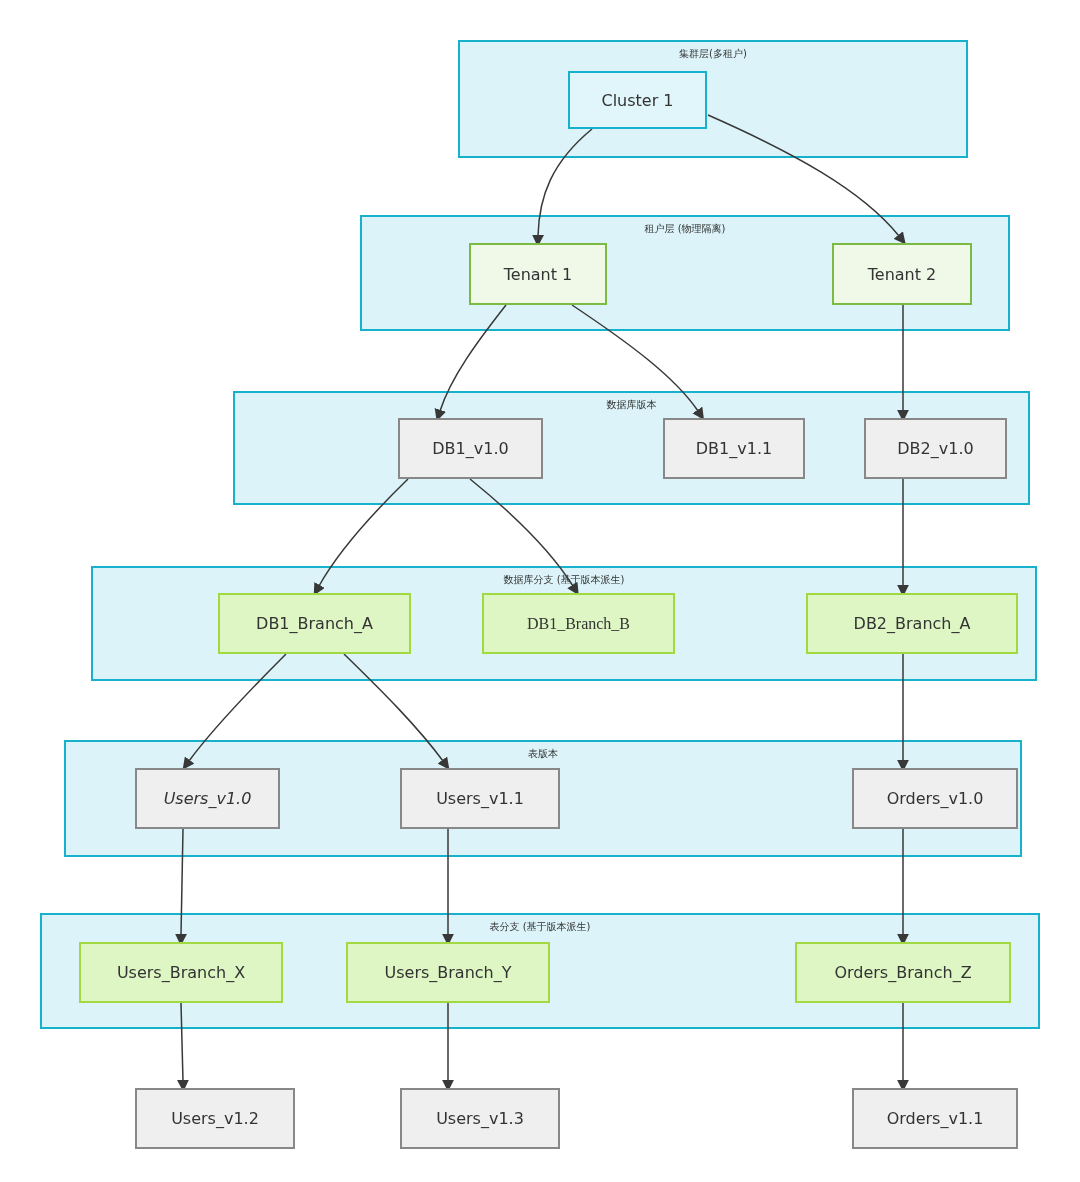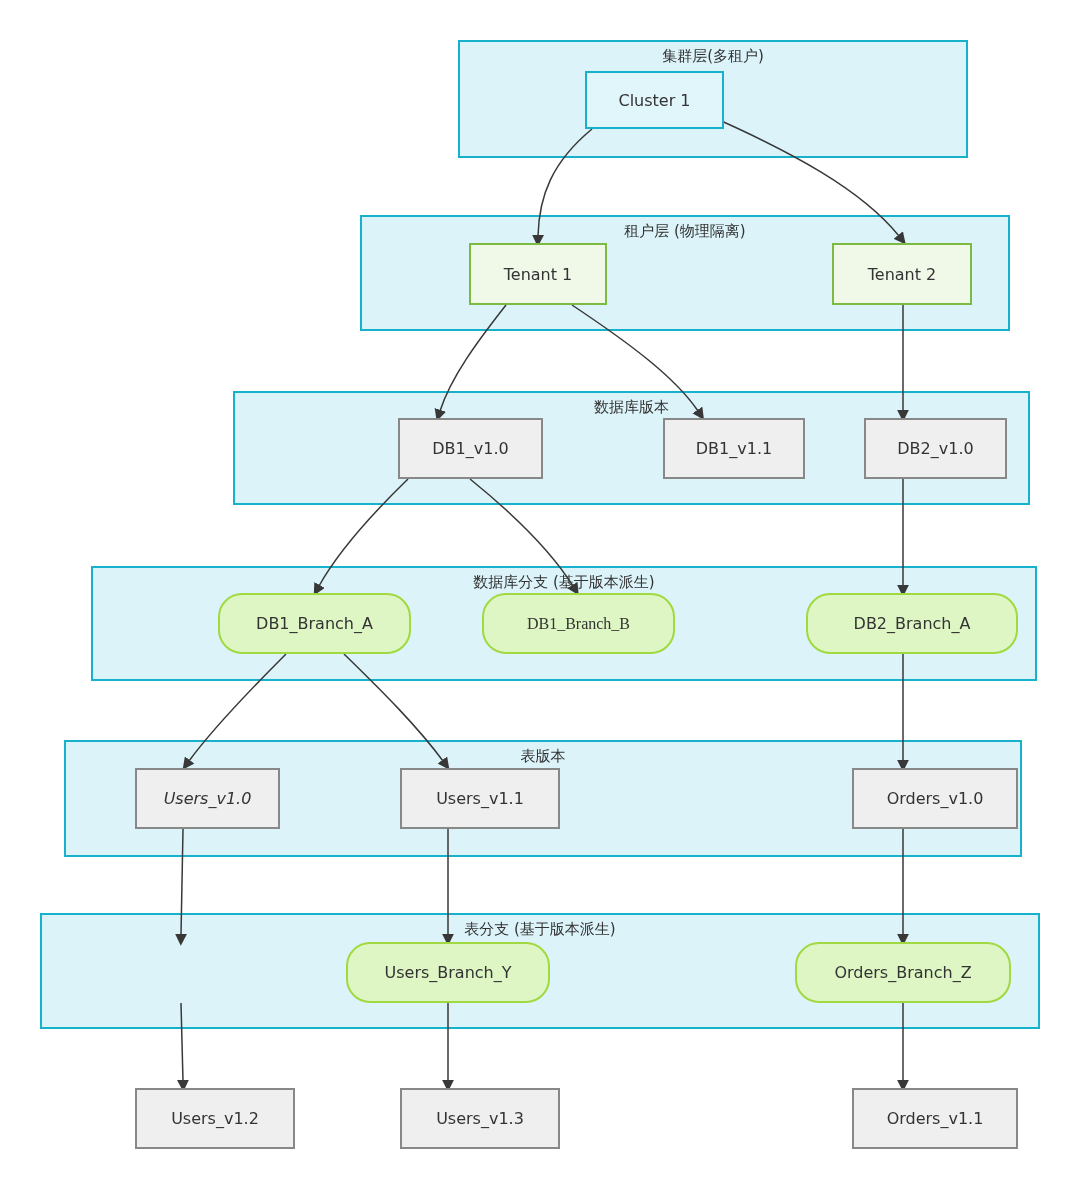--- a/index.html
+++ b/index.html
@@ -27,38 +27,38 @@
   .layer{
     position:absolute;
     background:var(--container-fill);
     border:2px solid var(--container-border);
     box-sizing:border-box;
   }
   .layer-label{
     position:absolute;
     top:5px;left:0;width:100%;
     text-align:center;
-    font-size:15px;
+    font-size:10px;
     color:var(--text);
     white-space:nowrap;
   }
   .node{
     position:absolute;
     display:flex;align-items:center;justify-content:center;
     box-sizing:border-box;
     font-size:16px;
     color:var(--text);
     border:2px solid;
     white-space:nowrap;
     z-index:3;
   }
-  .node--cluster{background:var(--cluster-fill);border-color:var(--container-border);margin-left:17px;}
+  .node--cluster{background:var(--cluster-fill);border-color:var(--container-border);}
   .node--tenant{background:var(--tenant-fill);border-color:var(--tenant-border);}
   .node--version{background:var(--version-fill);border-color:var(--version-border);margin-left:32px;}
-  .node--branch{background:var(--branch-fill);border-color:var(--branch-border);border-radius:24px;}
+  .node--branch{background:var(--branch-fill);border-color:var(--branch-border);}
   #edges{
     position:absolute;top:0;left:0;width:1080px;height:1182px;
     z-index:2;pointer-events:none;
   }
   #edges path.edge{
     fill:none;
     stroke:var(--edge);
     stroke-width:1.5px;
   }
 </style>
@@ -126,20 +126,21 @@
   <div class="node node--version" style="left:832px;top:418px;width:143px;height:61px;">DB2_v1.0</div>
 
   <div class="node node--branch" style="left:218px;top:593px;width:193px;height:61px;">DB1_Branch_A</div>
   <div class="node node--branch" style="left:482px;top:593px;width:193px;height:61px;font-family:Liberation Serif, serif;">DB1_Branch_B</div>
   <div class="node node--branch" style="left:806px;top:593px;width:212px;height:61px;">DB2_Branch_A</div>
 
   <div class="node node--version" style="left:103px;top:768px;width:145px;height:61px;font-style:italic;">Users_v1.0</div>
   <div class="node node--version" style="left:368px;top:768px;width:160px;height:61px;text-align:right;">Users_v1.1</div>
   <div class="node node--version" style="left:820px;top:768px;width:166px;height:61px;">Orders_v1.0</div>
 
+  <div class="node node--branch" style="left:79px;top:942px;width:204px;height:61px;">Users_Branch_X</div>
   <div class="node node--branch" style="left:346px;top:942px;width:204px;height:61px;">Users_Branch_Y</div>
   <div class="node node--branch" style="left:795px;top:942px;width:216px;height:61px;">Orders_Branch_Z</div>
 
   <div class="node node--version" style="left:103px;top:1088px;width:160px;height:61px;">Users_v1.2</div>
   <div class="node node--version" style="left:368px;top:1088px;width:160px;height:61px;">Users_v1.3</div>
   <div class="node node--version" style="left:820px;top:1088px;width:166px;height:61px;">Orders_v1.1</div>
 
 </div>
 
 </body></html>

